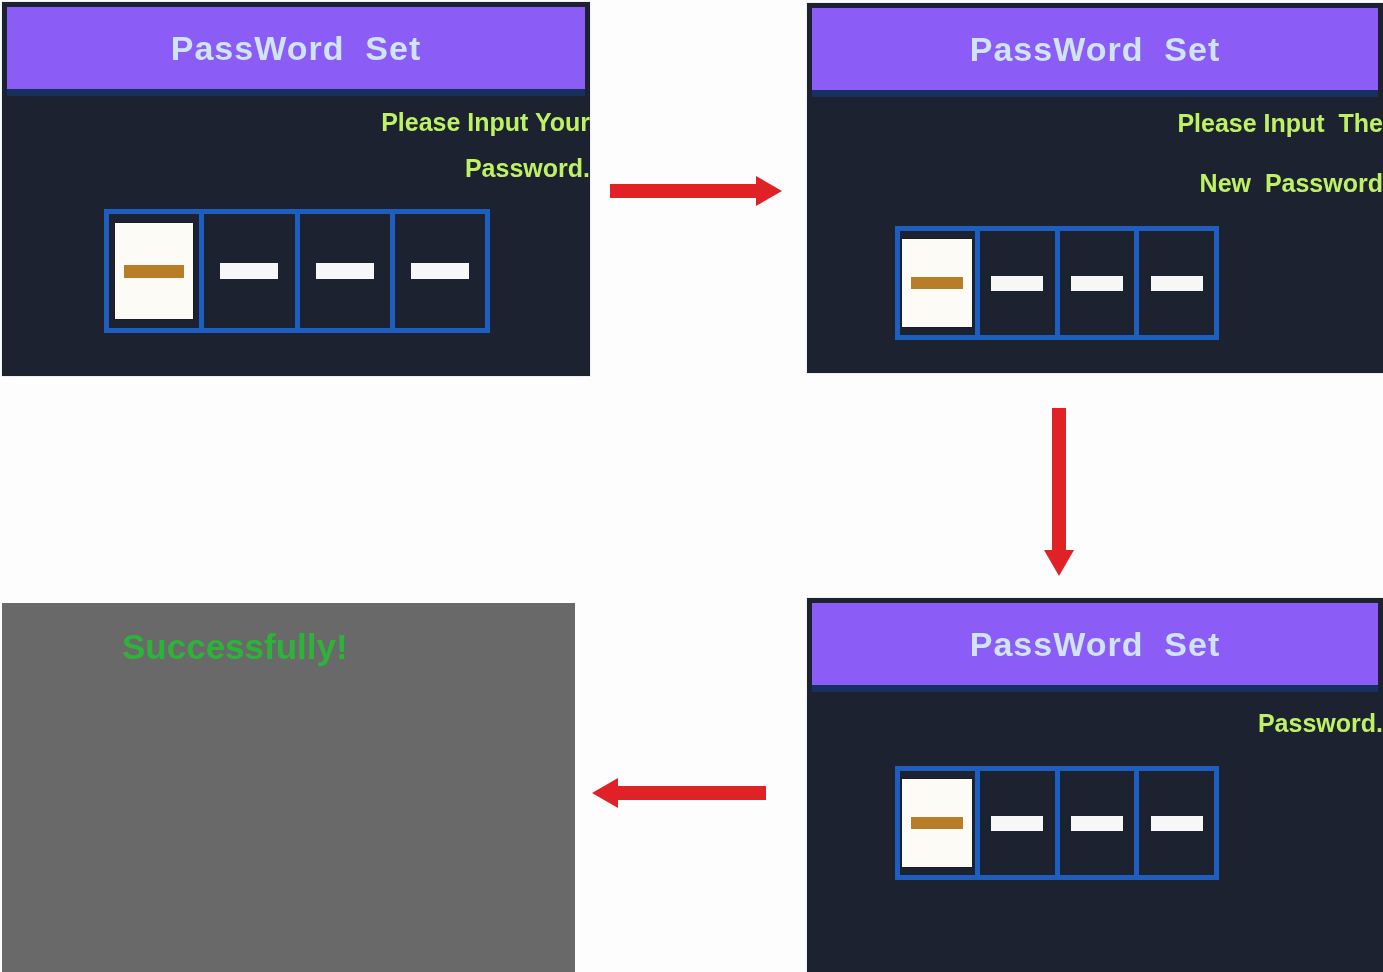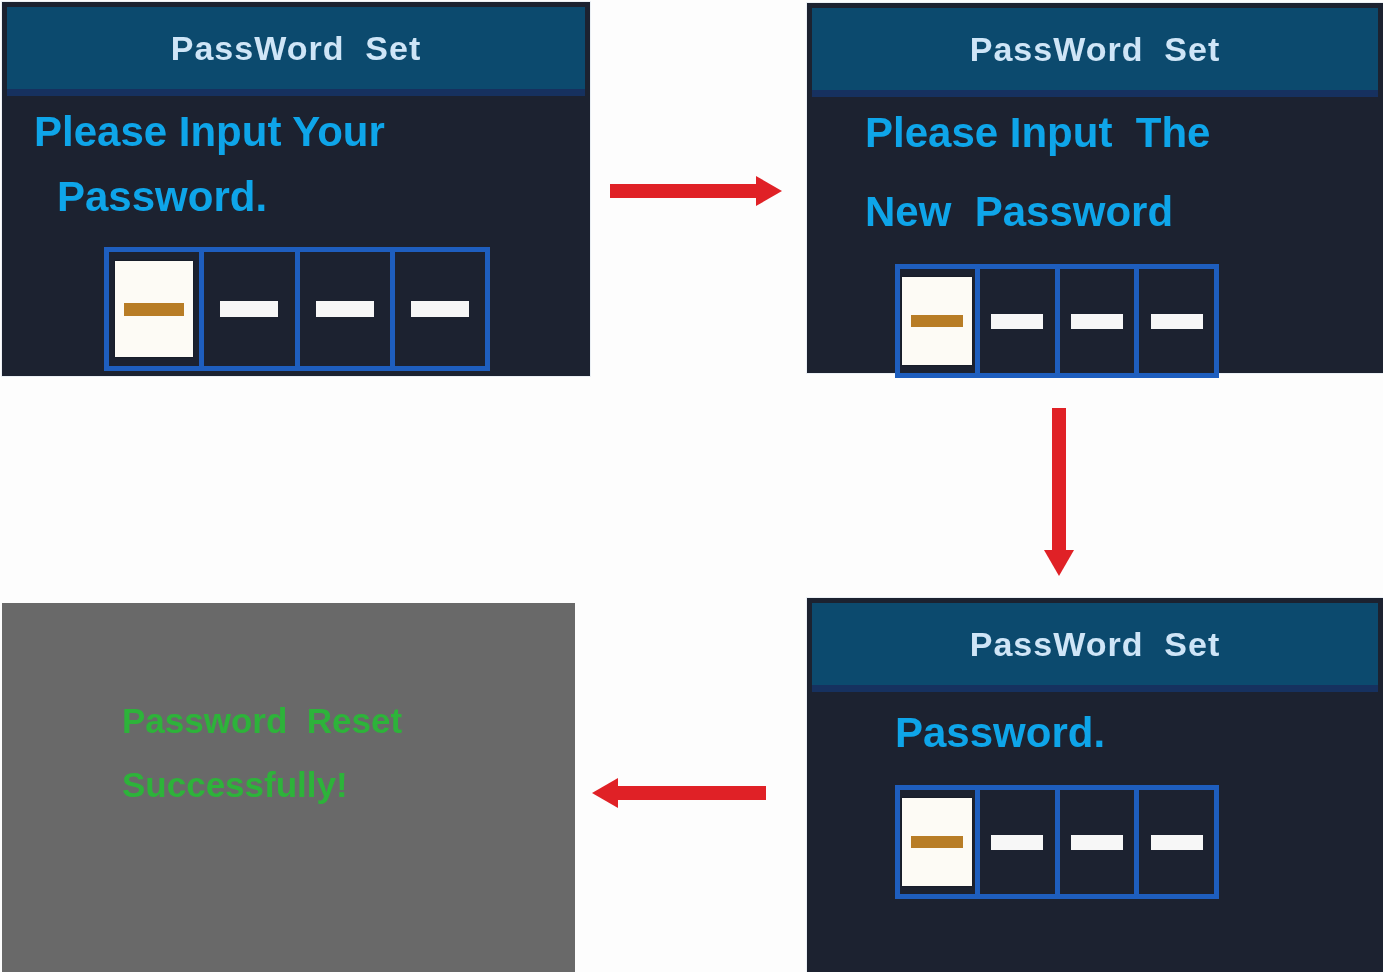--- a/index.html
+++ b/index.html
@@ -10,30 +10,30 @@
   }
   .canvas { position:absolute; inset:0; }
 
   
   .screen {
     position:absolute; background:#1c2230;
     box-shadow:0 0 0 1px rgba(200,215,230,.35);
   }
   .screen .hdr {
     margin:5px 5px 0 5px; height:82px;
-    background:#0c4a6e;
+    background:#8b5cf6;
     display:flex; align-items:center; justify-content:center;
     border-bottom:7px solid #16315f;
   }
   .hdr-title {
     color:#cfe5f7; font-size:34px; font-weight:700;
     letter-spacing:1px; white-space:pre;
   }
   .line {
-    color:#0ea5e9; font-size:42px; font-weight:700; white-space:pre;
+    color:#bef264; font-size:25px; font-weight:700; white-space:pre;text-align:right;
   }
   .l1-a { margin:12px 0 0 32px; }
   .l2-a { margin:17px 0 0 55px; }
   .l1-b { margin:12px 0 0 58px; }
   .l2-b { margin:31px 0 0 58px; }
   .l2-c { margin:17px 0 0 88px; }
 
   
   .pwrow {
     border:5px solid #1e5ebe; display:flex; box-sizing:border-box;
@@ -179,17 +179,16 @@
       </div>
     </div>
   </section>
 
   <div class="arrow arrow-left" style="left:592px; top:778px; width:174px; height:30px;">
     <div class="shaft"></div>
     <div class="head"></div>
   </div>
 
   <section class="screen-gray" style="left:2px; top:603px; width:573px; height:369px;">
-    <div class="g-line g1">Password  Reset</div>
     <div class="g-line g2">Successfully!</div>
   </section>
 
 </div>
 
 </body></html>

